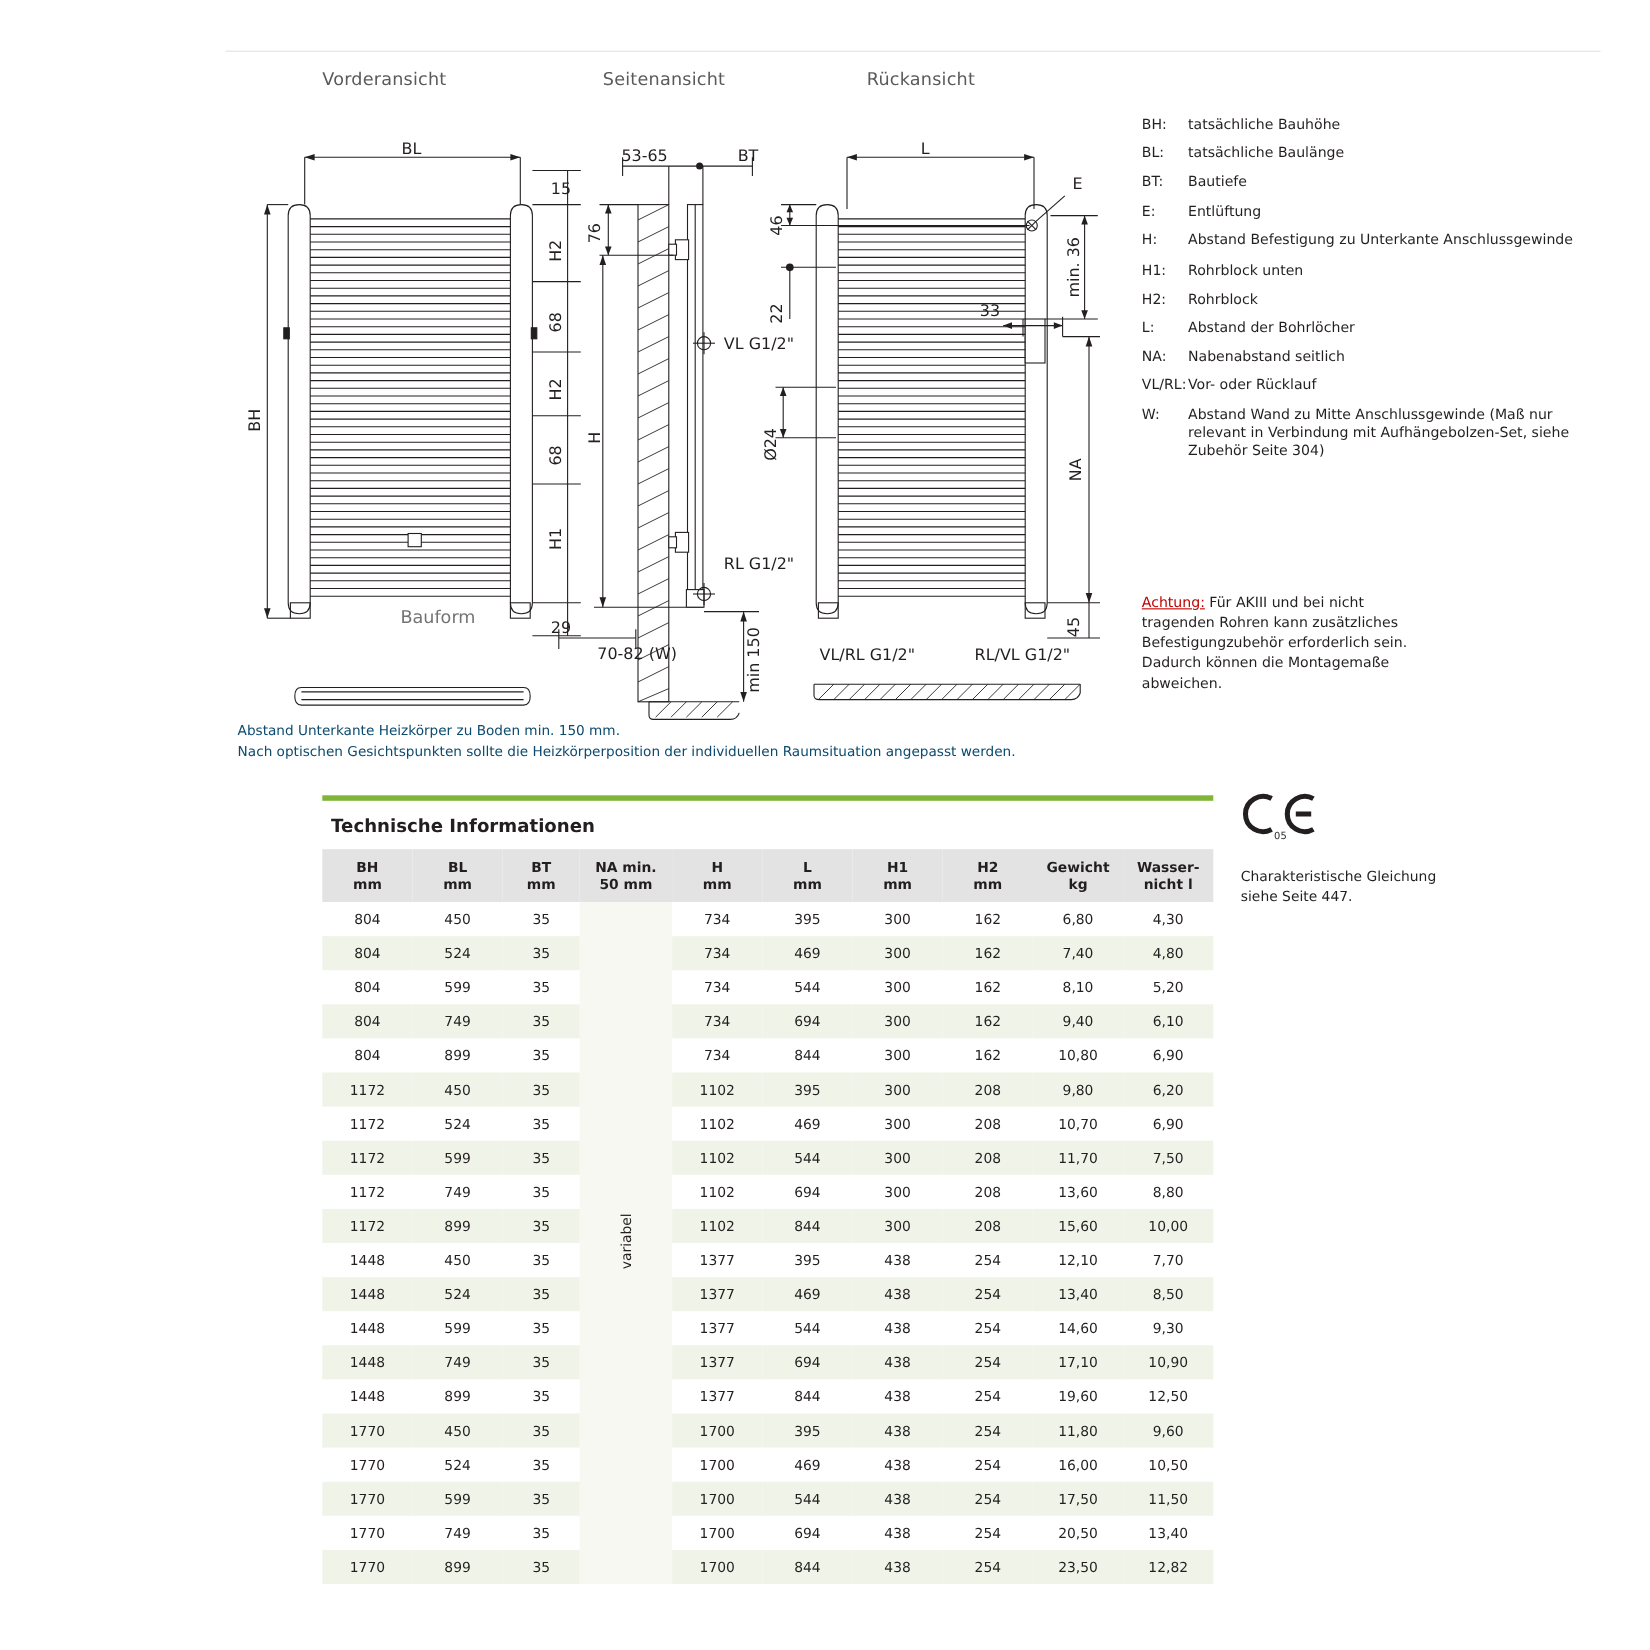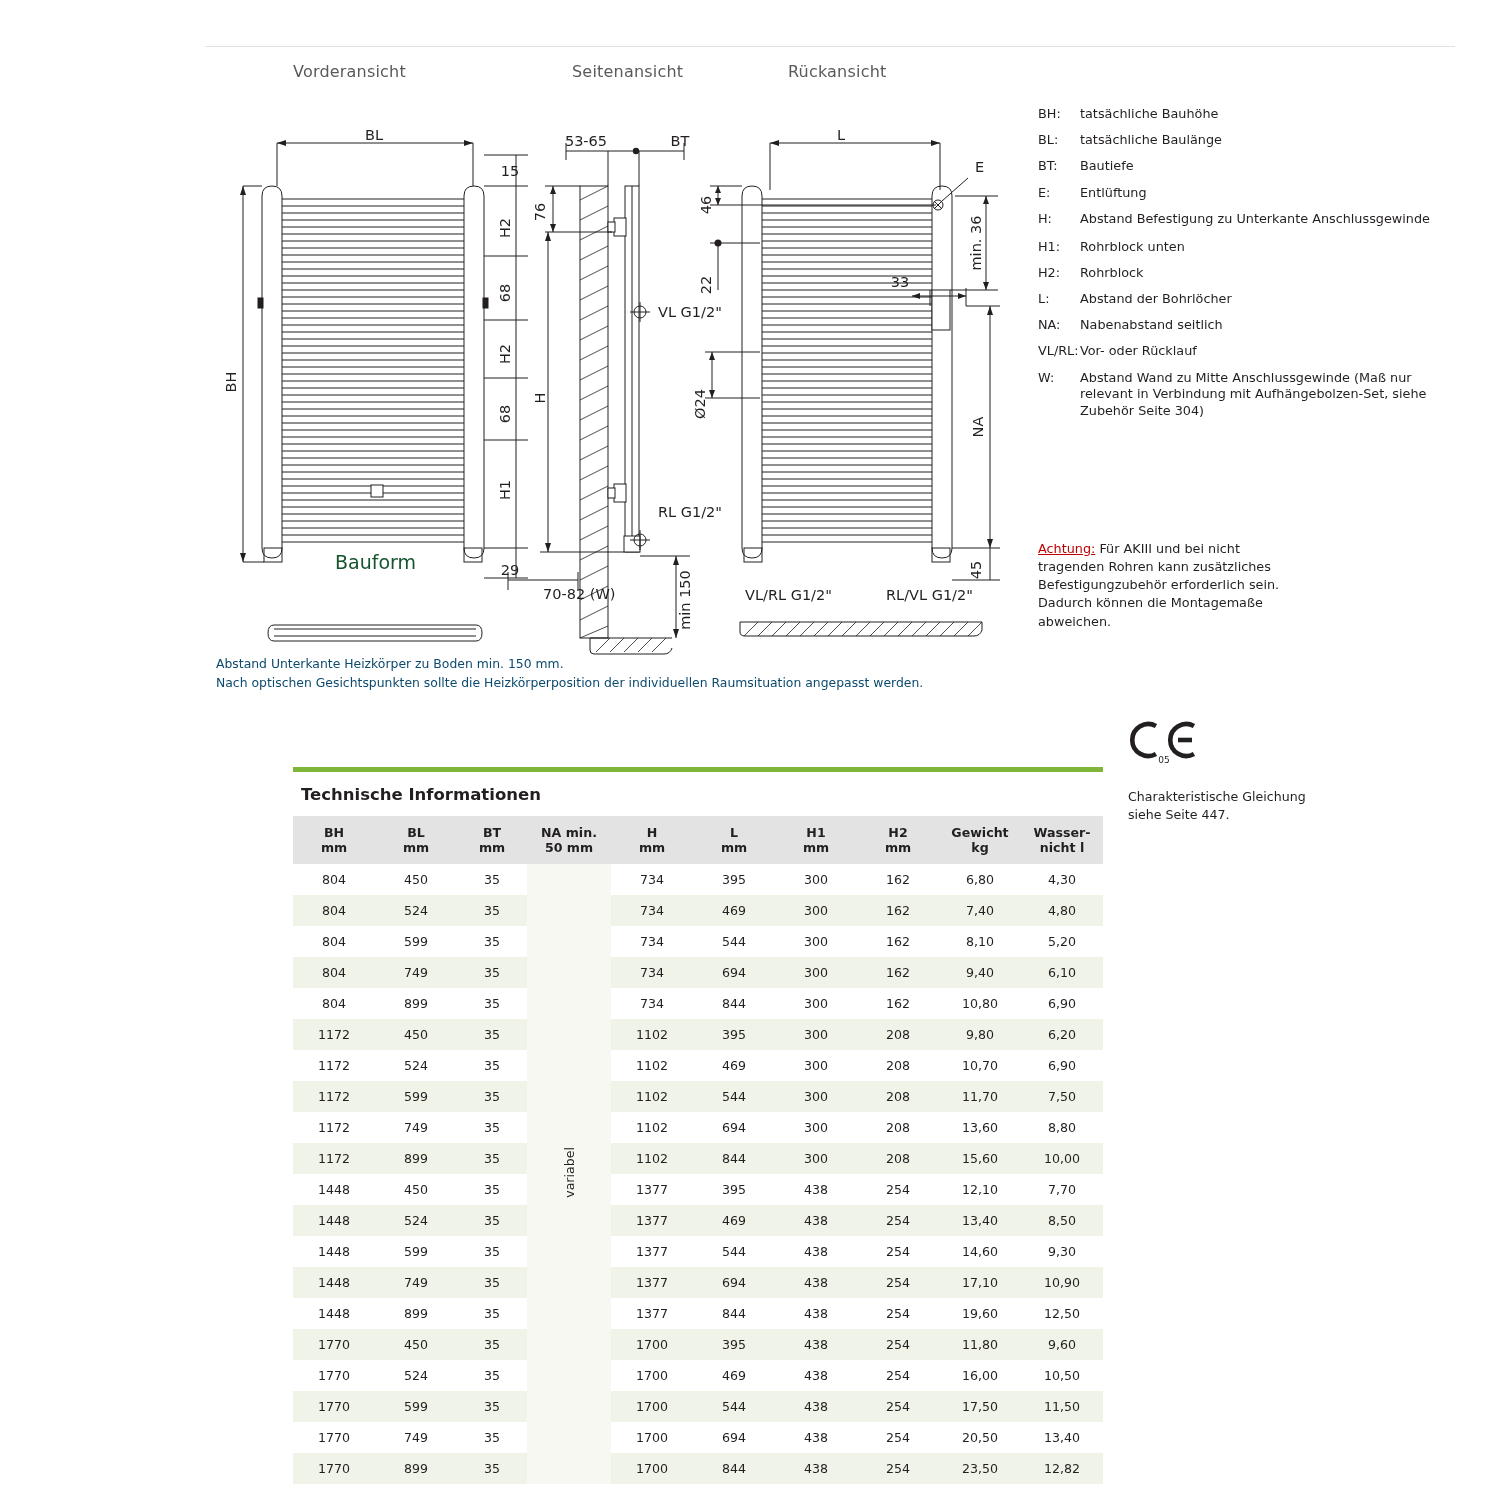--- a/index.html
+++ b/index.html
@@ -12,39 +12,39 @@
     overflow:hidden;
   }
   .page{position:absolute;inset:0;}
 
   
   .top-rule{position:absolute;left:205px;top:46px;width:1250px;height:1px;background:#e2e2e2;}
 
   
   .view-title{position:absolute;font-size:16px;color:#5a5a5a;letter-spacing:.2px;}
   #vt-front{left:293px;top:62px;}
-  #vt-side{left:548px;top:62px;margin-left:24px;}
+  #vt-side{left:548px;top:62px;}
   #vt-back{left:788px;top:62px;}
 
-  .bauform-label{position:absolute;left:335px;top:551px;font-size:19px;color:#14532d;}
+  .bauform-label{position:absolute;left:364px;top:551px;font-size:16px;color:#737373;}
 
   
   .legend{position:absolute;left:1038px;top:106px;width:420px;font-size:12.8px;color:#231f20;}
   .legend-row{display:flex;margin-bottom:9.3px;line-height:1.32;}
   .legend-key{width:42px;flex:0 0 42px;}
   .legend-val{flex:1;}
   .legend-row.multi{margin-bottom:11px;}
   .note{position:absolute;left:1038px;top:540px;width:258px;font-size:12.8px;line-height:1.42;color:#231f20;}
   .note b{color:#c00000;font-weight:normal;text-decoration:underline;}
 
   
   .caption{position:absolute;left:216px;top:655px;font-size:12.4px;line-height:1.5;color:#0c4a6e;}
 
   
-  .table-wrap{position:absolute;left:293px;top:723px;width:810px;margin-top:44px;}
+  .table-wrap{position:absolute;left:293px;top:723px;width:810px;}
   .green-bar{height:5px;background:#7fb539;width:810px;}
   .tbl-title{font-size:16.5px;font-weight:bold;padding:13px 0 12px 8px;}
   table{border-collapse:collapse;width:810px;font-size:12.6px;}
   th,td{text-align:center;padding:0;}
   thead th{
     background:#e3e3e3;
     height:48px;vertical-align:middle;font-weight:bold;font-size:12.6px;line-height:1.22;
   }
   tbody td{height:31px;vertical-align:middle;}
   tbody tr.alt td{background:#f0f4e8;}

